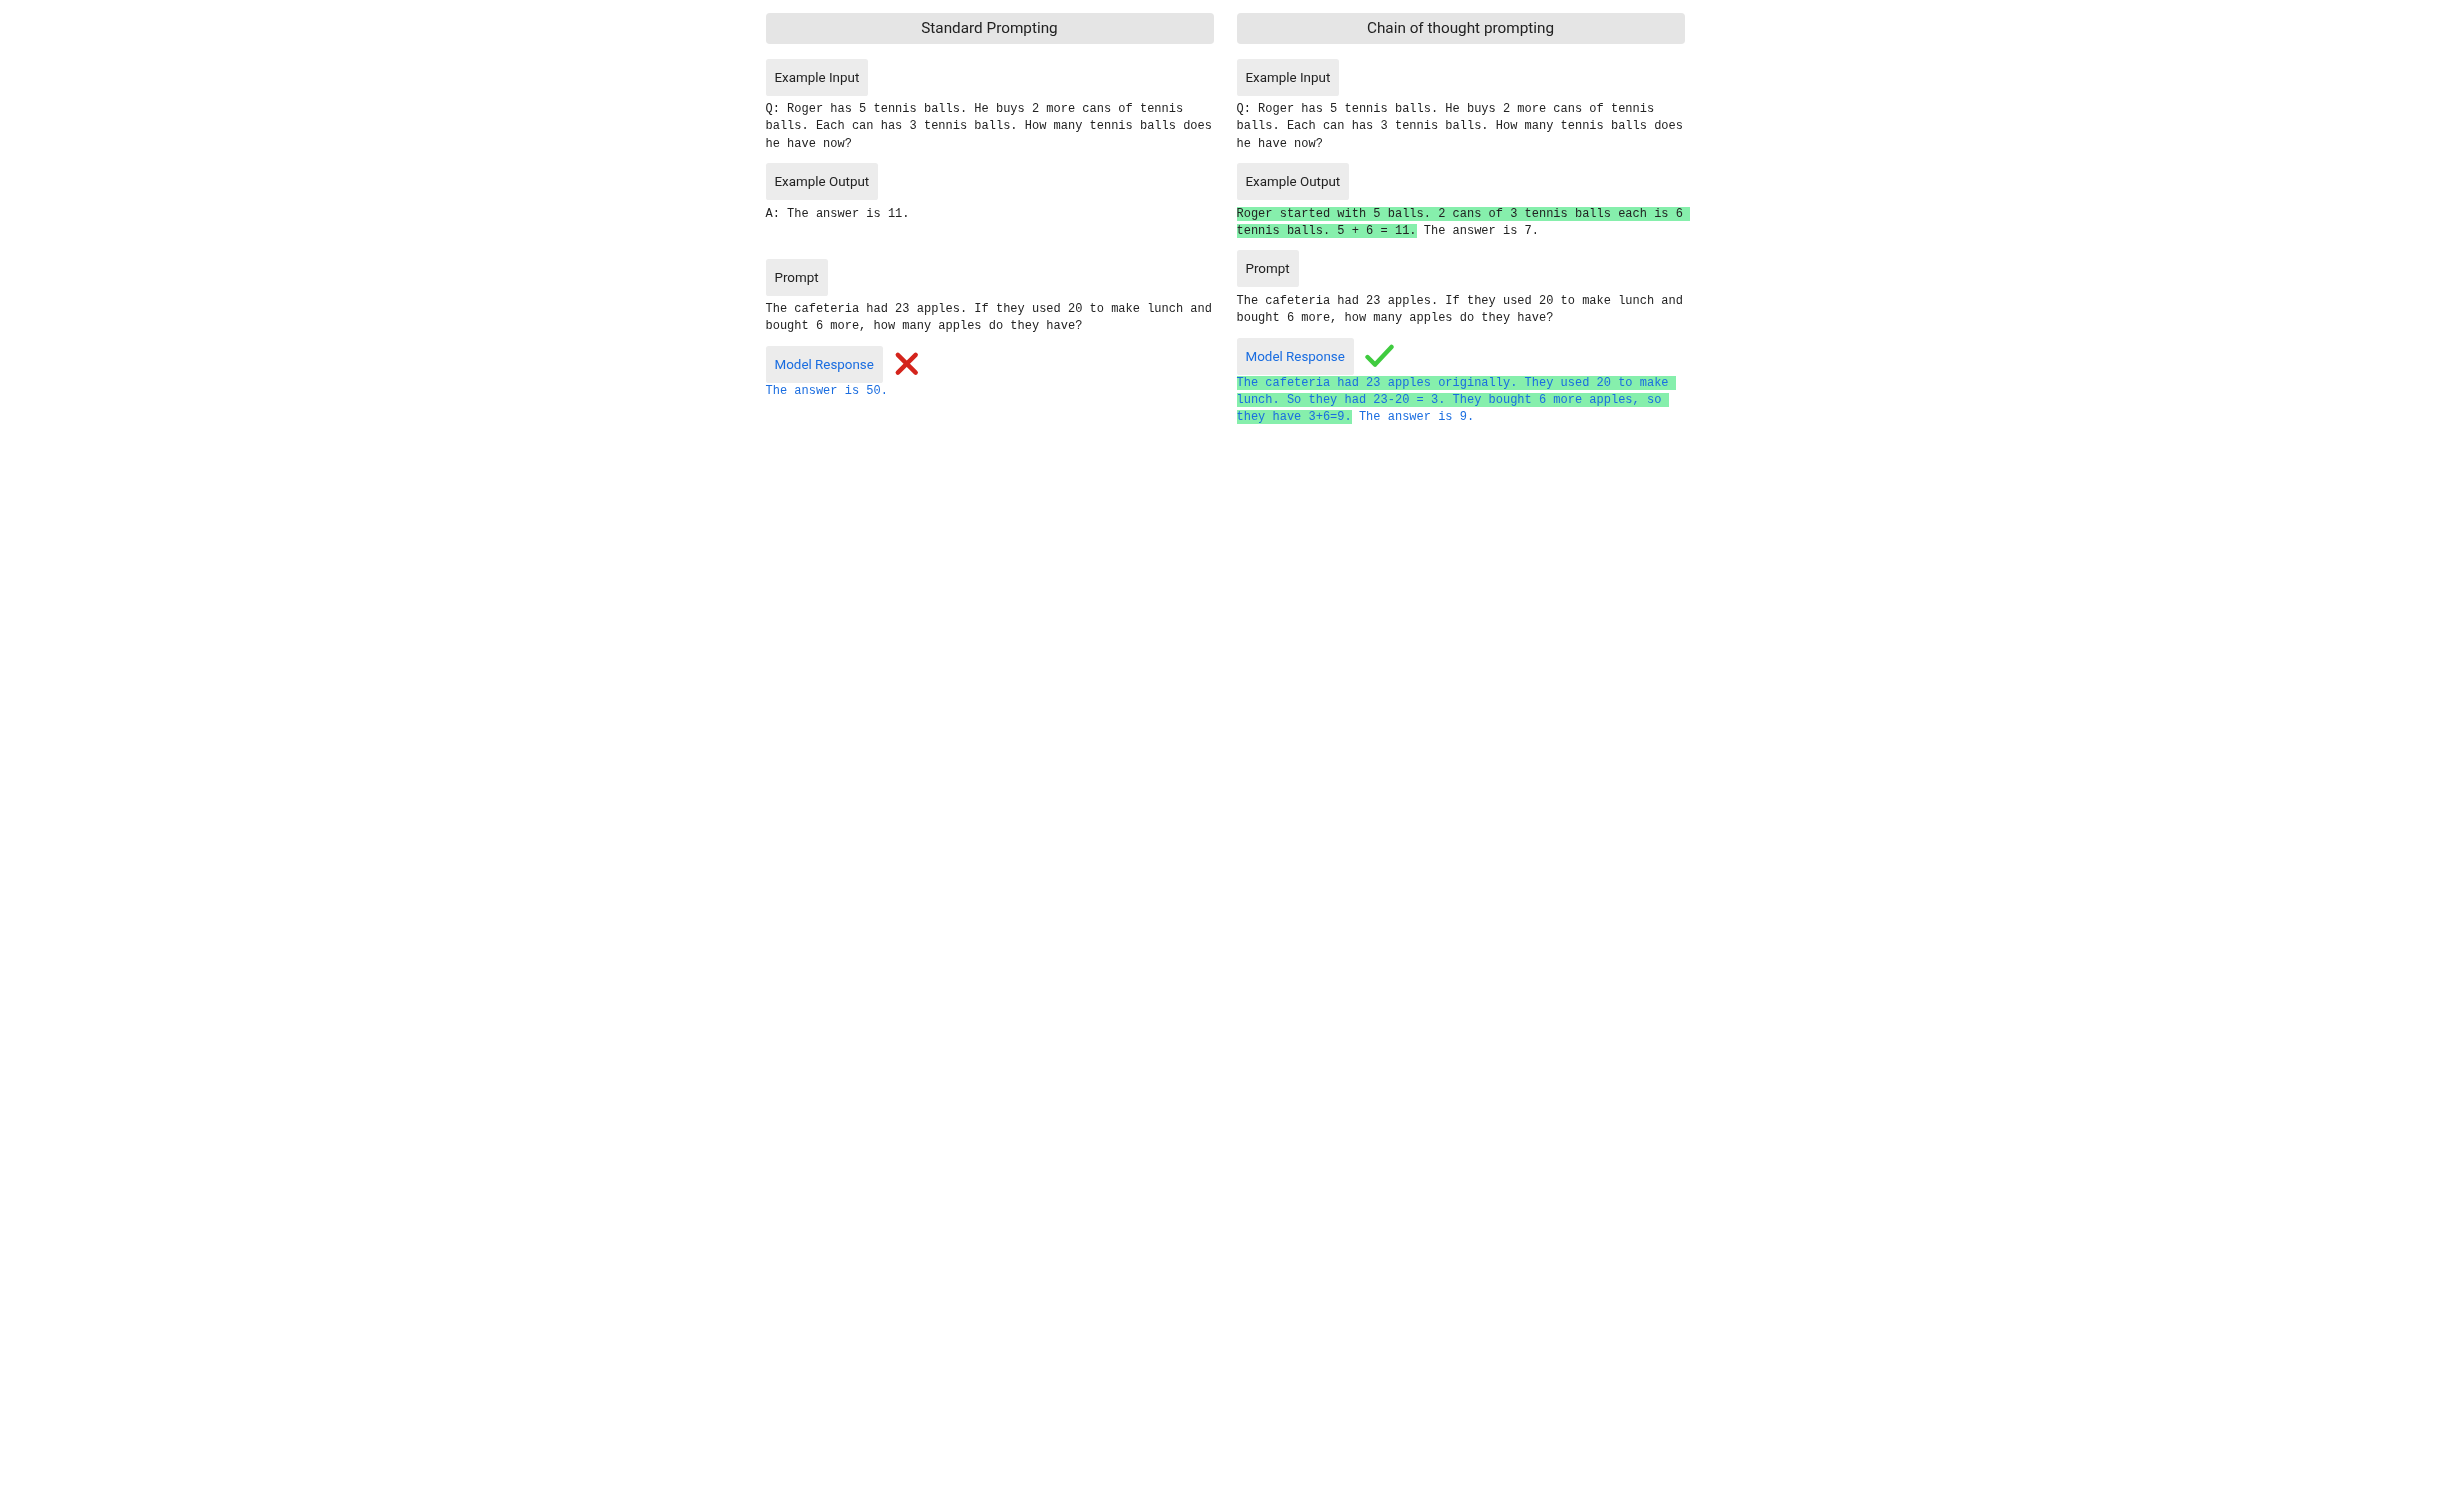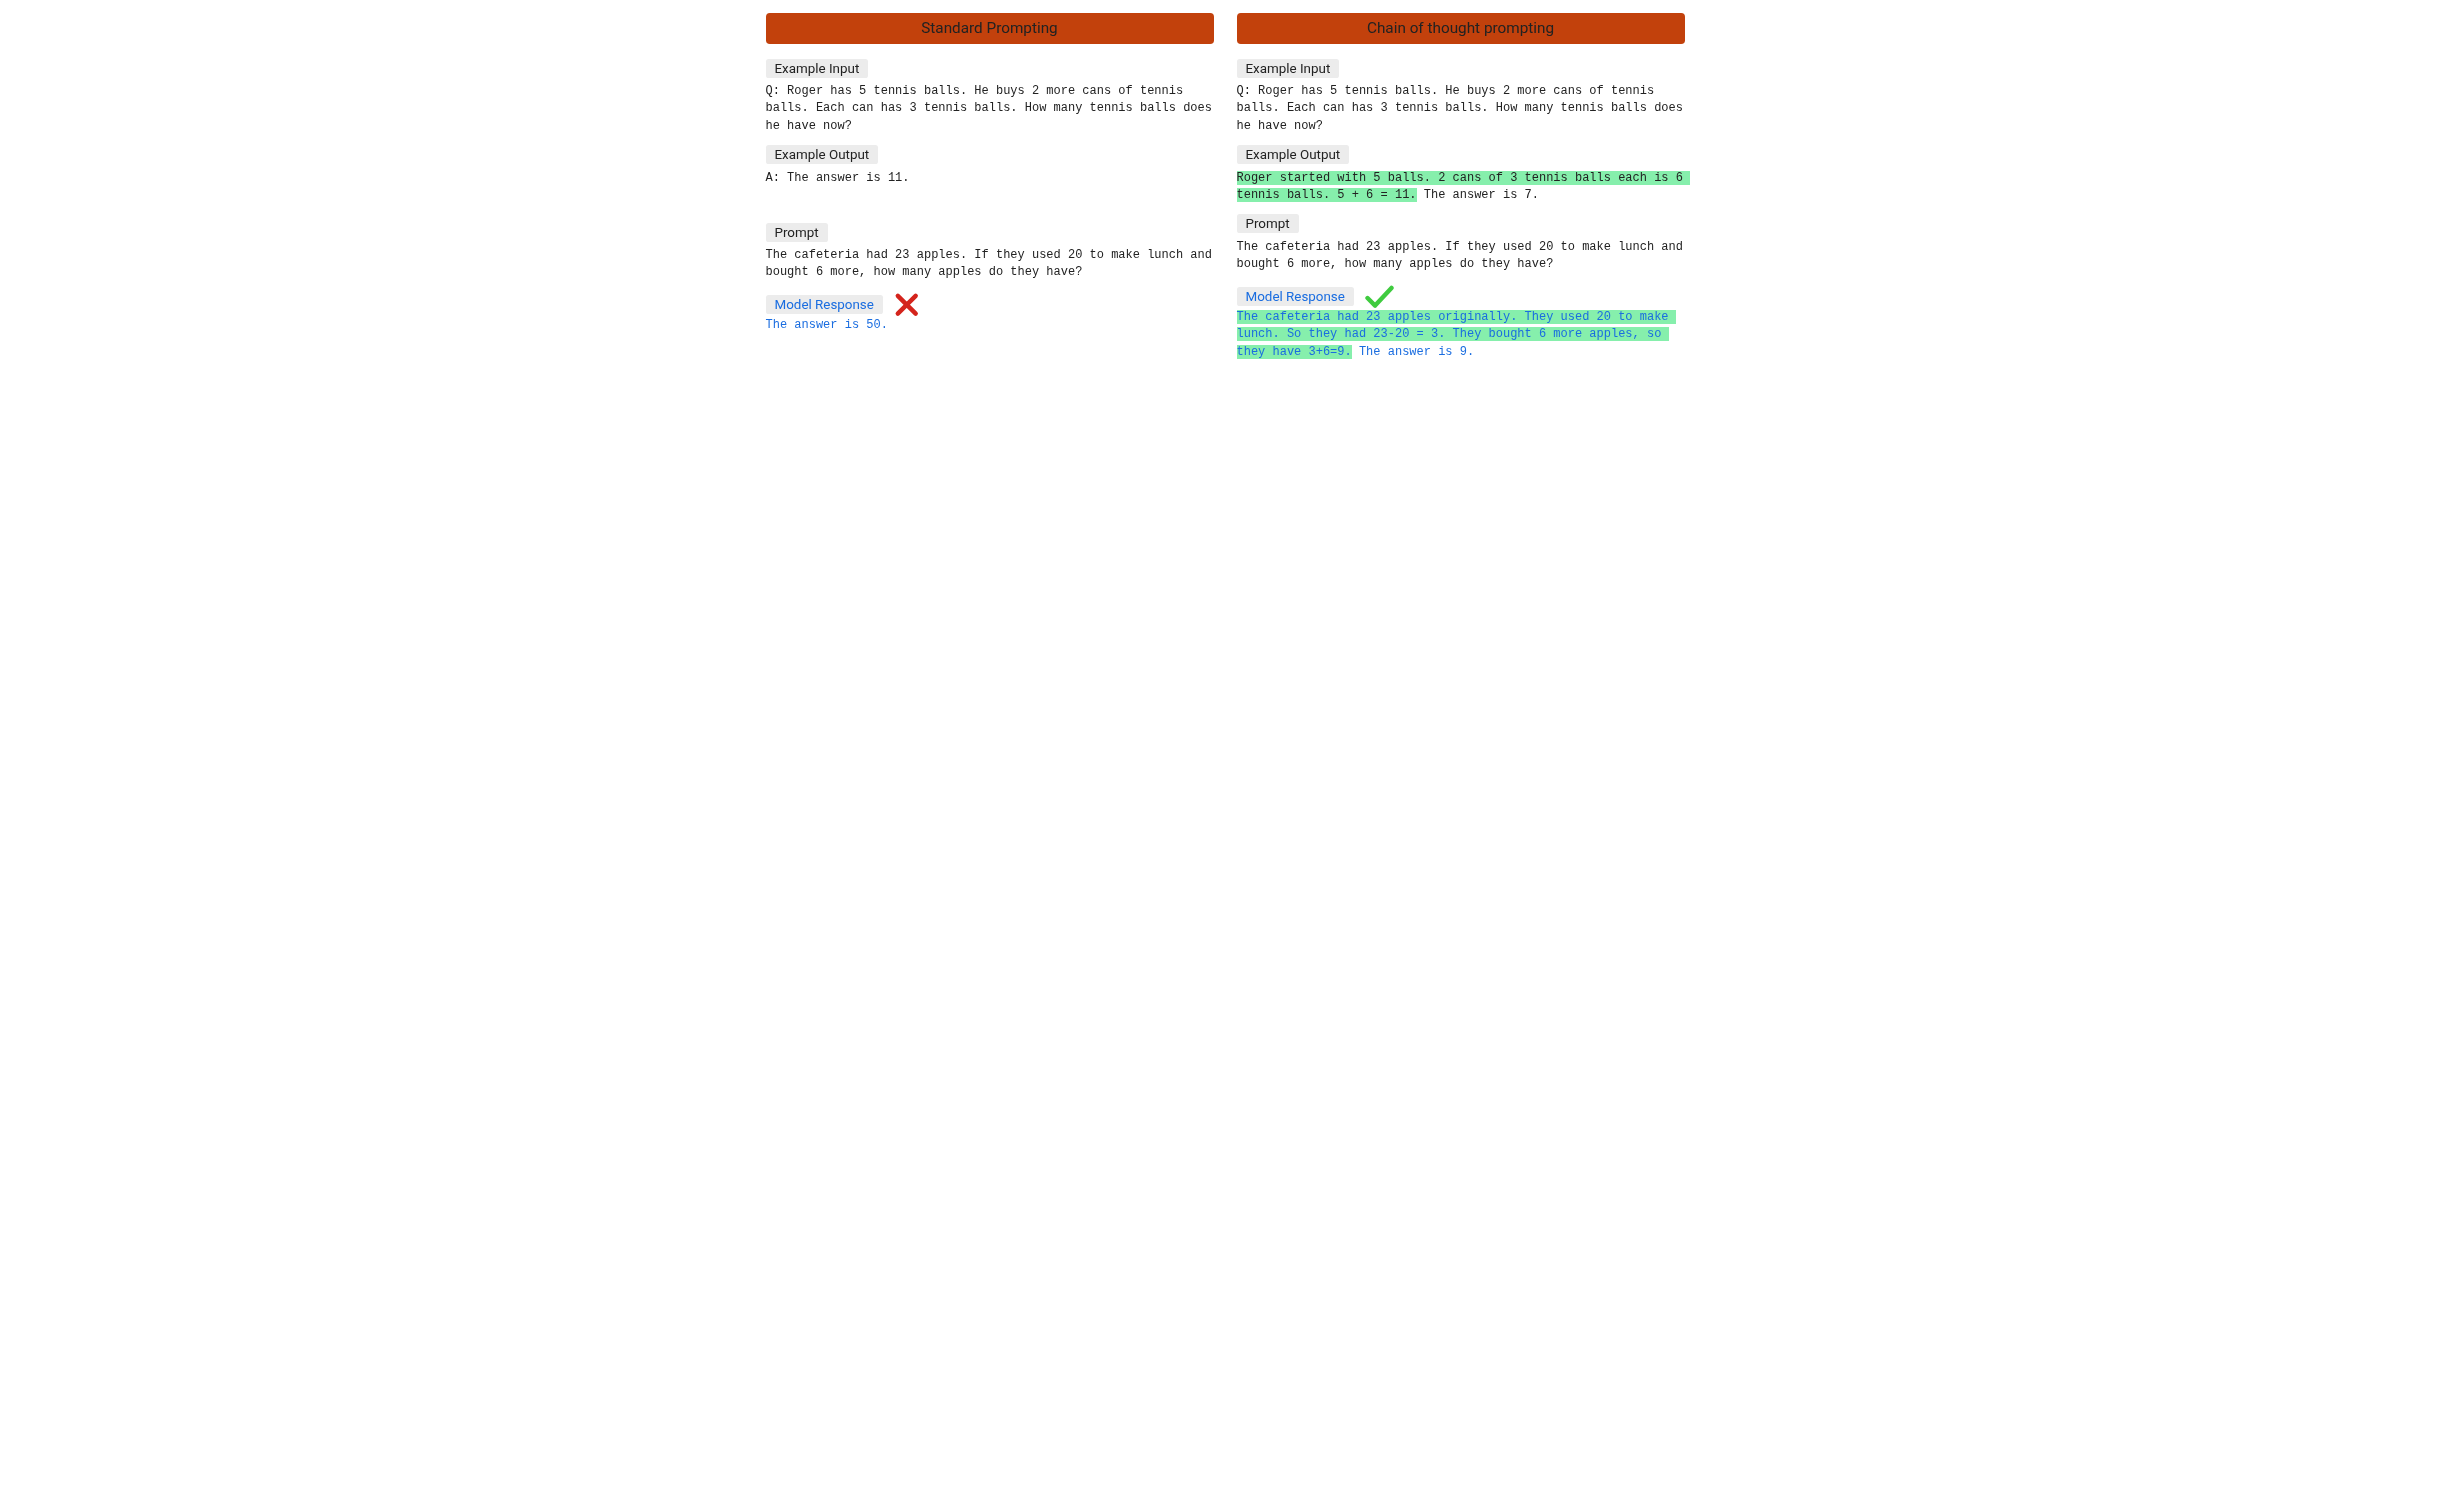--- a/index.html
+++ b/index.html
@@ -13,34 +13,34 @@
     gap: 23px;
     max-width: 919px;
     margin: 0 auto;
   }
   .col {
     flex: 1;
     display: flex;
     flex-direction: column;
   }
   .col-title {
-    background: #c2410c;
+    background: #e5e5e5;
     border-radius: 3.8px;
     padding: 6.4px 10.2px;
     font-size: 15.3px;
     color: #222;
     text-align: center;
     font-weight: 400;
     margin-bottom: 9px;
   }
   .section-label {
     display: inline-block;
     background: #ececec;
     border-radius: 2.6px;
-    padding: 2px 9px;
+    padding: 11px 9px;
     font-size: 13.4px;
     color: #222;
     margin: 6.4px 0 5.1px 0;
     width: fit-content;
   }
   .section-label.blue { color: #1a6de0; }
   .mono {
     font-family: Liberation Mono, monospace;
     font-size: 12px;
     line-height: 1.45;

